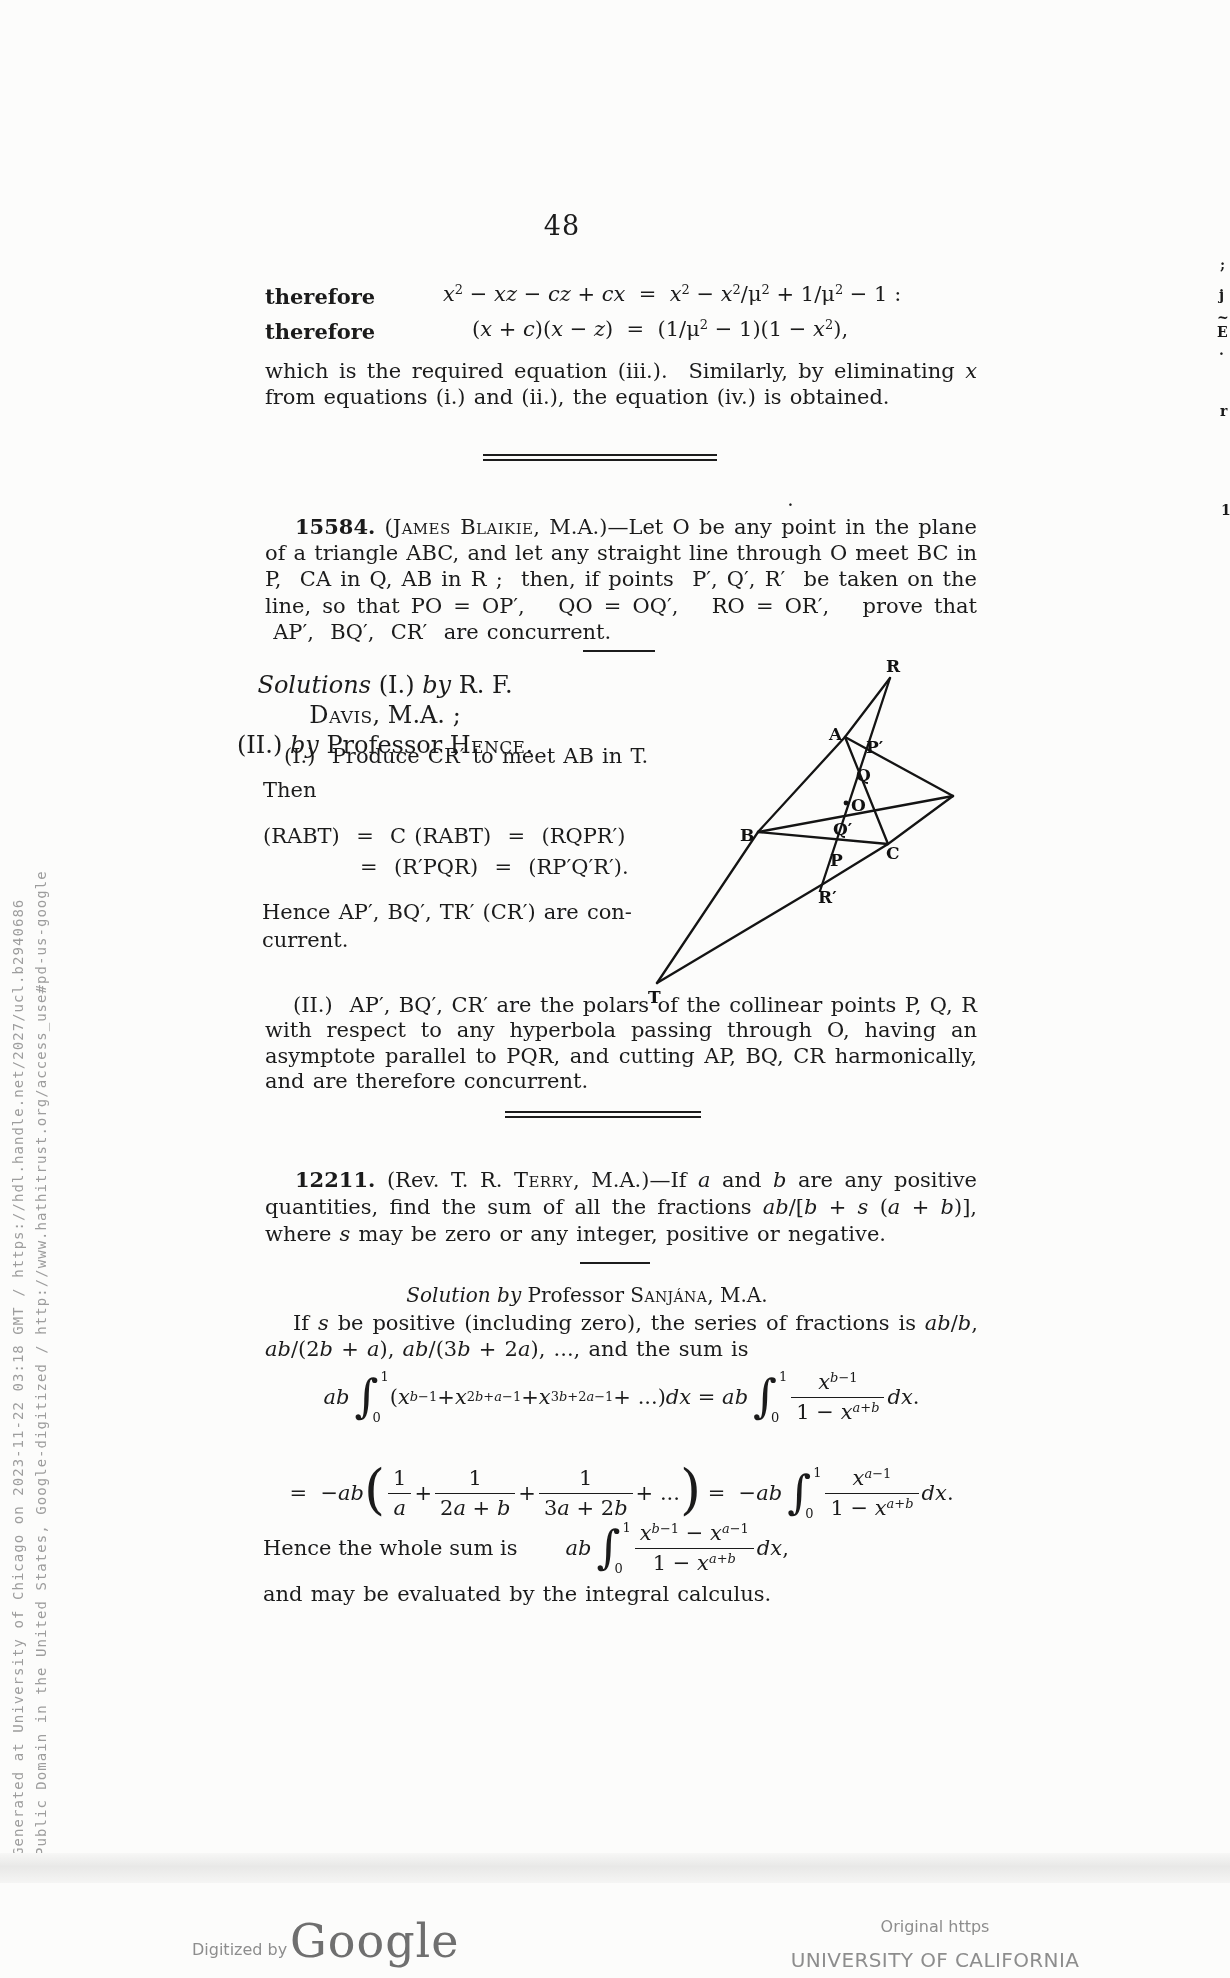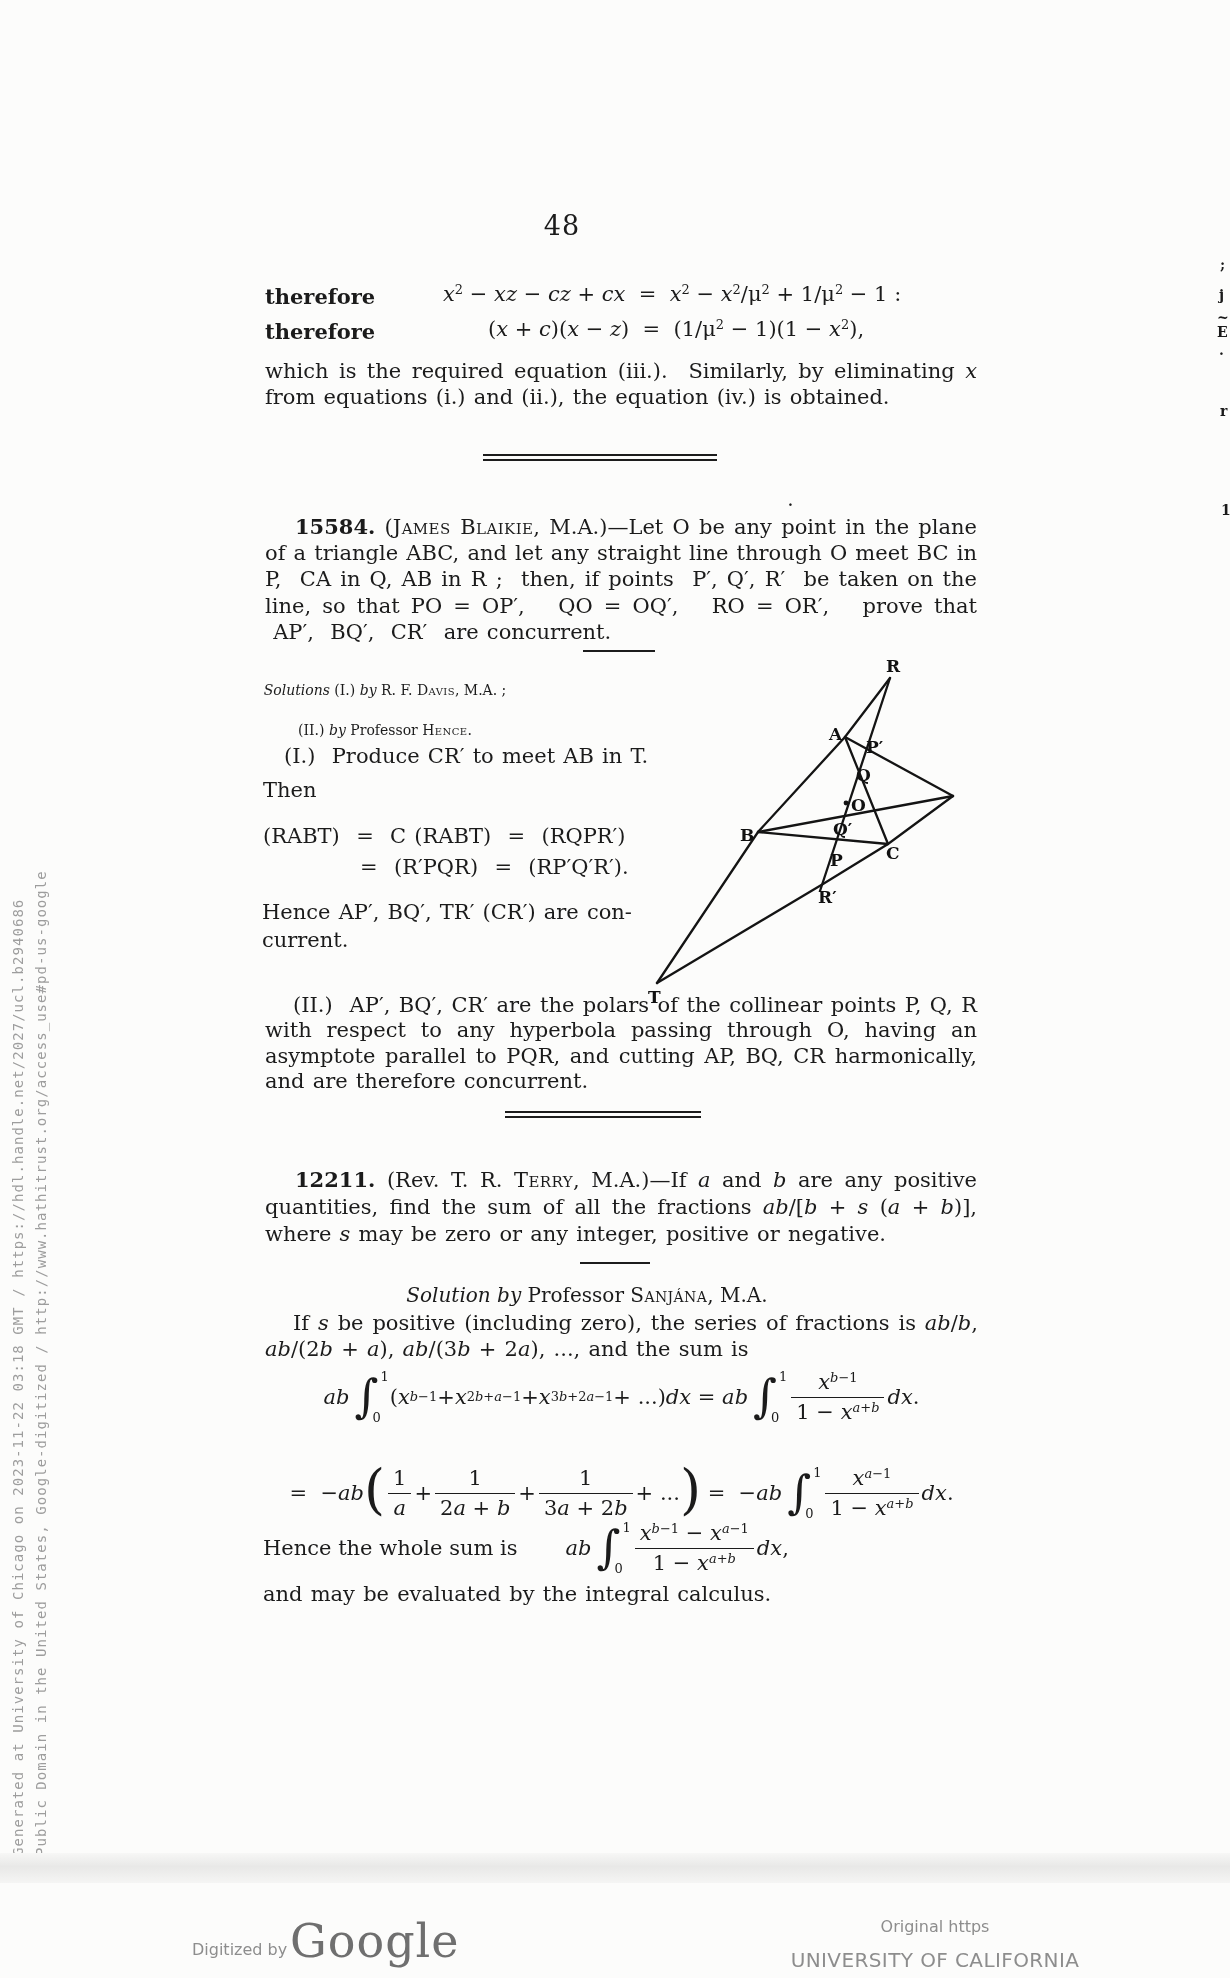--- a/index.html
+++ b/index.html
@@ -18,21 +18,21 @@
   
   .eqrow{font-size:21px;}
   .eqlabel{font-weight:bold;}
   
   .dbl{height:3px;border-top:2px solid #1c1c1c;border-bottom:2px solid #1c1c1c;}
   .rule{height:2px;background:#1c1c1c;}
   
   .body-par{font-size:21px;word-spacing:1.5px;}
   .ind{text-indent:30px;}
   
-  .byline{font-size:14px;line-height:40px;}
+  .byline{font-size:24px;line-height:30px;}
   
   .fr{display:inline-block;vertical-align:middle;text-align:center;margin:0 3px;line-height:1.15;}
   .fr .nu{display:block;padding:0 5px 2px;border-bottom:1.7px solid #1b1b1b;}
   .fr .de{display:block;padding:2px 5px 0;}
   
   .ig{display:inline-flex;align-items:center;margin:0 1px 0 5px;vertical-align:middle;}
   .is{font-size:46px;line-height:.9;font-style:normal;}
   .il{display:inline-flex;flex-direction:column;justify-content:space-between;height:54px;
       font-size:13px;margin-left:-4px;line-height:1;}
   .il span:first-child{margin-left:6px;}
@@ -63,21 +63,21 @@
   <div class="sidebar-rot">
     <div>Generated at University of Chicago on 2023-11-22 03:18 GMT  /  https://hdl.handle.net/2027/ucl.b2940686</div>
     <div>Public Domain in the United States, Google-digitized  /  http://www.hathitrust.org/access_use#pd-us-google</div>
   </div>
 
   <div class="abs pageno">48</div>
 
   <div class="abs eqrow" style="top:284px;left:265px;"><span class="eqlabel">therefore</span></div>
   <div class="abs eqrow" style="top:282px;left:443px;"><i>x</i><sup>2</sup> − <i>xz</i> − <i>cz</i> + <i>cx</i> &nbsp;=&nbsp; <i>x</i><sup>2</sup> − <i>x</i><sup>2</sup>/μ<sup>2</sup> + 1/μ<sup>2</sup> − 1 :</div>
   <div class="abs eqrow" style="top:319px;left:265px;"><span class="eqlabel">therefore</span></div>
-  <div class="abs eqrow" style="top:317px;left:488px;">(<i>x</i> + <i>c</i>)(<i>x</i> − <i>z</i>) &nbsp;=&nbsp; (1/μ<sup>2</sup> − 1)(1 − <i>x</i><sup>2</sup>),</div>
+  <div class="abs eqrow" style="top:317px;left:472px;">(<i>x</i> + <i>c</i>)(<i>x</i> − <i>z</i>) &nbsp;=&nbsp; (1/μ<sup>2</sup> − 1)(1 − <i>x</i><sup>2</sup>),</div>
   <p class="abs body-par just" style="top:358px;left:265px;width:712px;line-height:26px;">which is the required equation (iii.). &nbsp;Similarly, by eliminating <i>x</i> from equations (i.) and (ii.), the equation (iv.) is obtained.</p>
 
   <div class="abs dbl" style="top:454px;left:483px;width:234px;"></div>
 
   <p class="abs body-par just ind" style="top:514px;left:265px;width:712px;line-height:26.2px;"><span class="pnum">15584.</span><span>&nbsp;(<span class="sc">James Blaikie</span>, M.A.)—Let O be any point in the plane of a triangle ABC, and let any straight line through O meet BC in P, &nbsp;CA in Q, AB in R ; &nbsp;then, if points &nbsp;P′, Q′, R′ &nbsp;be taken on the line, so that PO = OP′, &nbsp;&nbsp;QO = OQ′, &nbsp;&nbsp;RO = OR′, &nbsp;&nbsp;prove that &nbsp;AP′, &nbsp;BQ′, &nbsp;CR′ &nbsp;are concurrent.</span></p>
   <div class="abs rule" style="top:650px;left:583px;width:72px;"></div>
 
   <div class="abs byline ctr" style="top:670px;left:225px;width:320px;">
     <div><i>Solutions</i> (I.) <i>by</i> R. F. <span class="sc">Davis</span>, M.A. ;</div>
     <div>(II.) <i>by</i> Professor <span class="sc">Hence</span>.</div>

